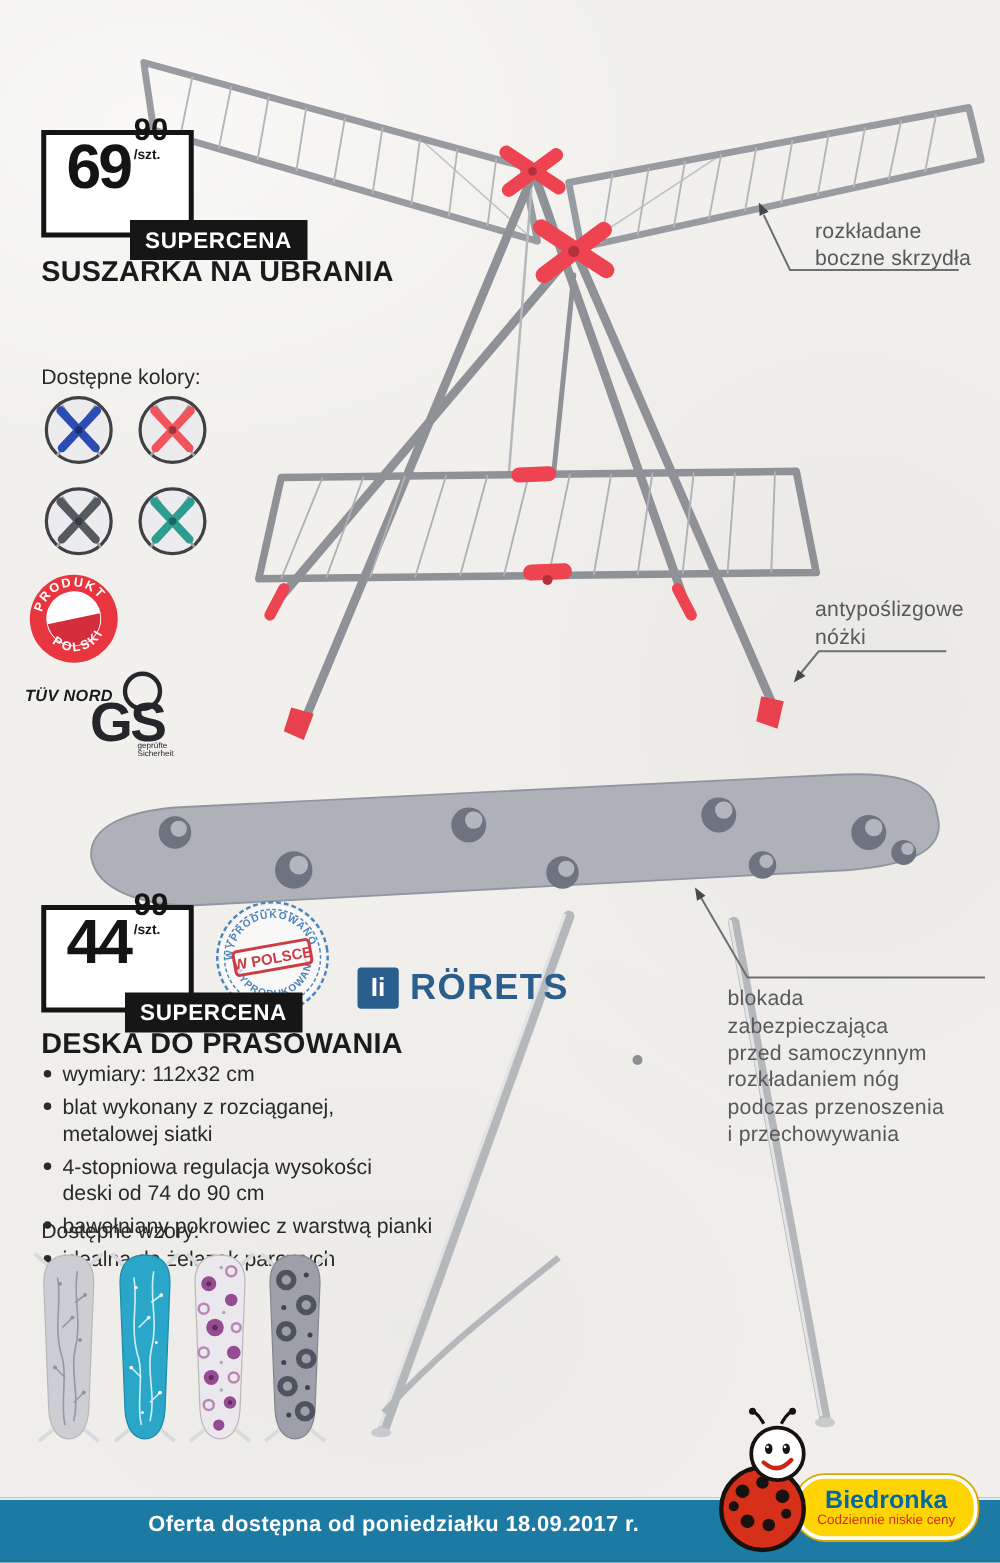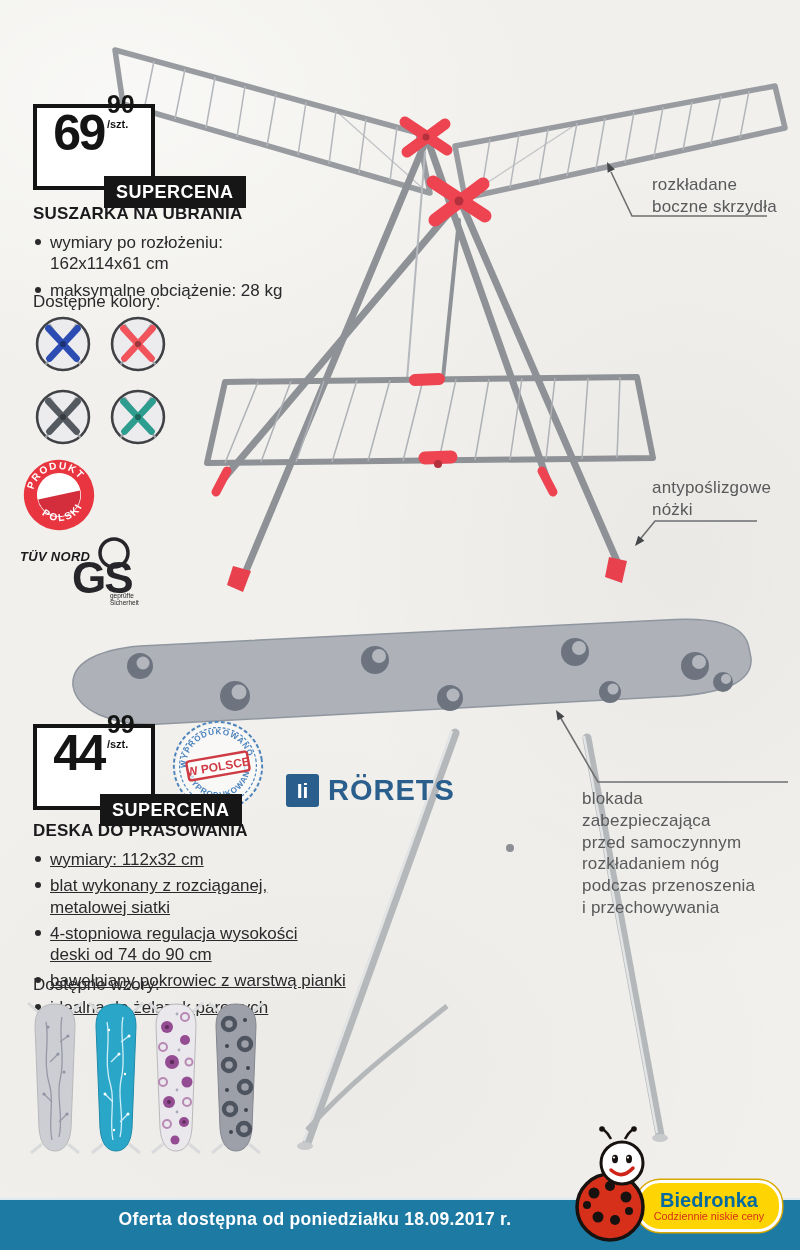--- a/index.html
+++ b/index.html
@@ -15,21 +15,21 @@
   
   .price-box{position:absolute;background:#fff;border:4px solid #141414;width:114px;height:78px;
     display:flex;justify-content:center;z-index:3;}
   .price-main{font-size:50px;font-weight:800;letter-spacing:-2.5px;color:#141414;line-height:1;}
   .price-side{display:flex;flex-direction:column;align-items:flex-start;margin-left:3px;margin-top:-16px;}
   .price-cents{font-size:25px;font-weight:800;line-height:1;color:#141414;}
   .price-unit{font-size:11px;font-weight:700;color:#141414;margin-top:1px;}
   .supercena{position:absolute;background:#161616;color:#fff;font-weight:700;font-size:18px;
     letter-spacing:0.5px;padding:7px 12px;z-index:4;line-height:1;}
   
-  .ptitle{position:absolute;font-size:17px;font-weight:800;letter-spacing:0.2px;color:#1b1b1e;}
+  .ptitle{position:absolute;font-size:23px;font-weight:800;letter-spacing:0.2px;color:#1b1b1e;}
   .bullets{position:absolute;display:flex;flex-direction:column;gap:5px;font-size:17px;line-height:1.25;color:#2a2a2c;}
   .bullet{position:relative;padding-left:17px;white-space:pre-line;}
   .bullet::before{content:"";position:absolute;left:2px;top:7px;width:6px;height:6px;border-radius:50%;background:#2a2a2c;}
   .plain-label{position:absolute;font-size:17px;color:#2a2a2c;}
   .callout{position:absolute;font-size:17px;line-height:1.28;color:#58595b;white-space:pre-line;letter-spacing:0.2px;}
   
   .swatch{position:absolute;width:56px;height:56px;}
   
   .rorets{position:absolute;display:flex;align-items:center;}
   .rorets-icon{width:33px;height:33px;background:#2a5e8c;border-radius:3px;color:#fff;font-weight:800;
@@ -102,25 +102,20 @@
   <div class="price-box" style="left:33px;top:104px;">
     <span class="price-main">69</span>
     <span class="price-side">
       <span class="price-cents">90</span>
       <span class="price-unit">/szt.</span>
     </span>
   </div>
   <div class="supercena" style="left:104px;top:176px;">SUPERCENA</div>
 
   <div class="ptitle" style="left:33px;top:204px;">SUSZARKA NA UBRANIA</div>
-  <div class="bullets" style="left:33px;top:232px;width:310px;">
-    <div class="bullet">wymiary po rozłożeniu:
-162x114x61 cm</div>
-    <div class="bullet">maksymalne obciążenie: 28 kg</div>
-  </div>
   <div class="plain-label" style="left:33px;top:292px;">Dostępne kolory:</div>
 
   <div class="swatch" style="left:35px;top:316px;">
     <svg width="56" height="56" viewBox="0 0 54 54">
       <circle cx="27" cy="27" r="25" fill="#ececee" stroke="#3f4145" stroke-width="2.5"></circle>
       <path d="M14 8 L27 26 M40 8 L27 26 M27 26 L10 47 M27 26 L44 47" stroke="#9ea1a6" stroke-width="2" fill="none"></path>
       <path d="M13 12 L27 27 M41 12 L27 27 M27 27 L14 41 M27 27 L40 41" fill="none" stroke-width="6.5" stroke-linecap="round" stroke="#2a4cb3"></path>
       <circle cx="27" cy="27" r="3" fill="rgba(0,0,0,0.35)"></circle>
     </svg>
   </div>
@@ -255,21 +250,21 @@
       <text x="50" y="55" font-size="12.5" font-weight="bold" fill="#cf3b44" text-anchor="middle">W POLSCE</text>
     </g>
   </svg>
 
   <div class="rorets" style="left:286px;top:774px;">
     <div class="rorets-icon">Ii</div>
     <div class="rorets-name">RÖRETS</div>
   </div>
 
   <div class="ptitle" style="left:33px;top:821px;">DESKA DO PRASOWANIA</div>
-  <div class="bullets" style="left:33px;top:849px;width:340px;text-decoration:underline;">
+  <div class="bullets" style="left:33px;top:849px;width:340px;">
     <div class="bullet">wymiary: 112x32 cm</div>
     <div class="bullet">blat wykonany z rozciąganej,
 metalowej siatki</div>
     <div class="bullet">4-stopniowa regulacja wysokości
 deski od 74 do 90 cm</div>
     <div class="bullet">bawełniany pokrowiec z warstwą pianki</div>
     <div class="bullet">idealna do żelazek parowych</div>
   </div>
   <div class="plain-label" style="left:33px;top:975px;">Dostępne wzory:</div>
 

